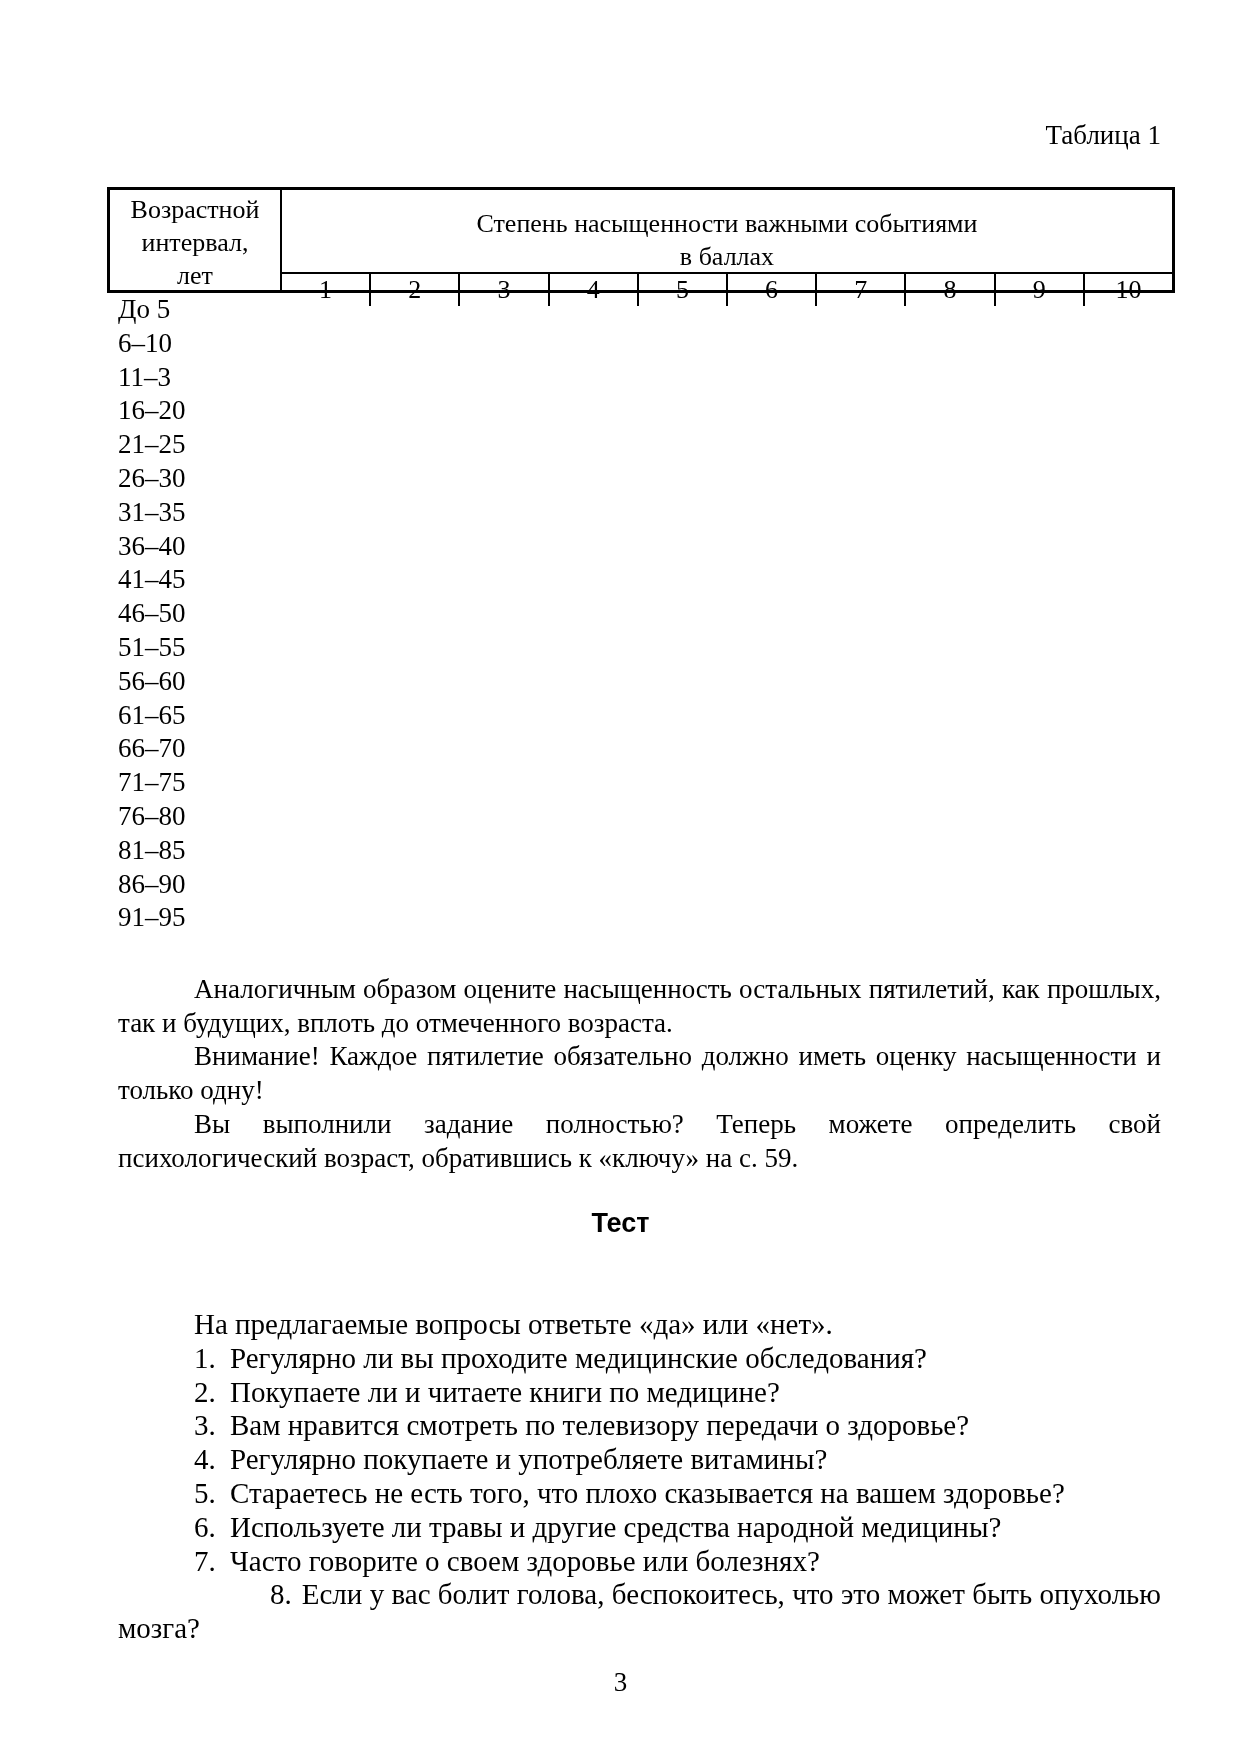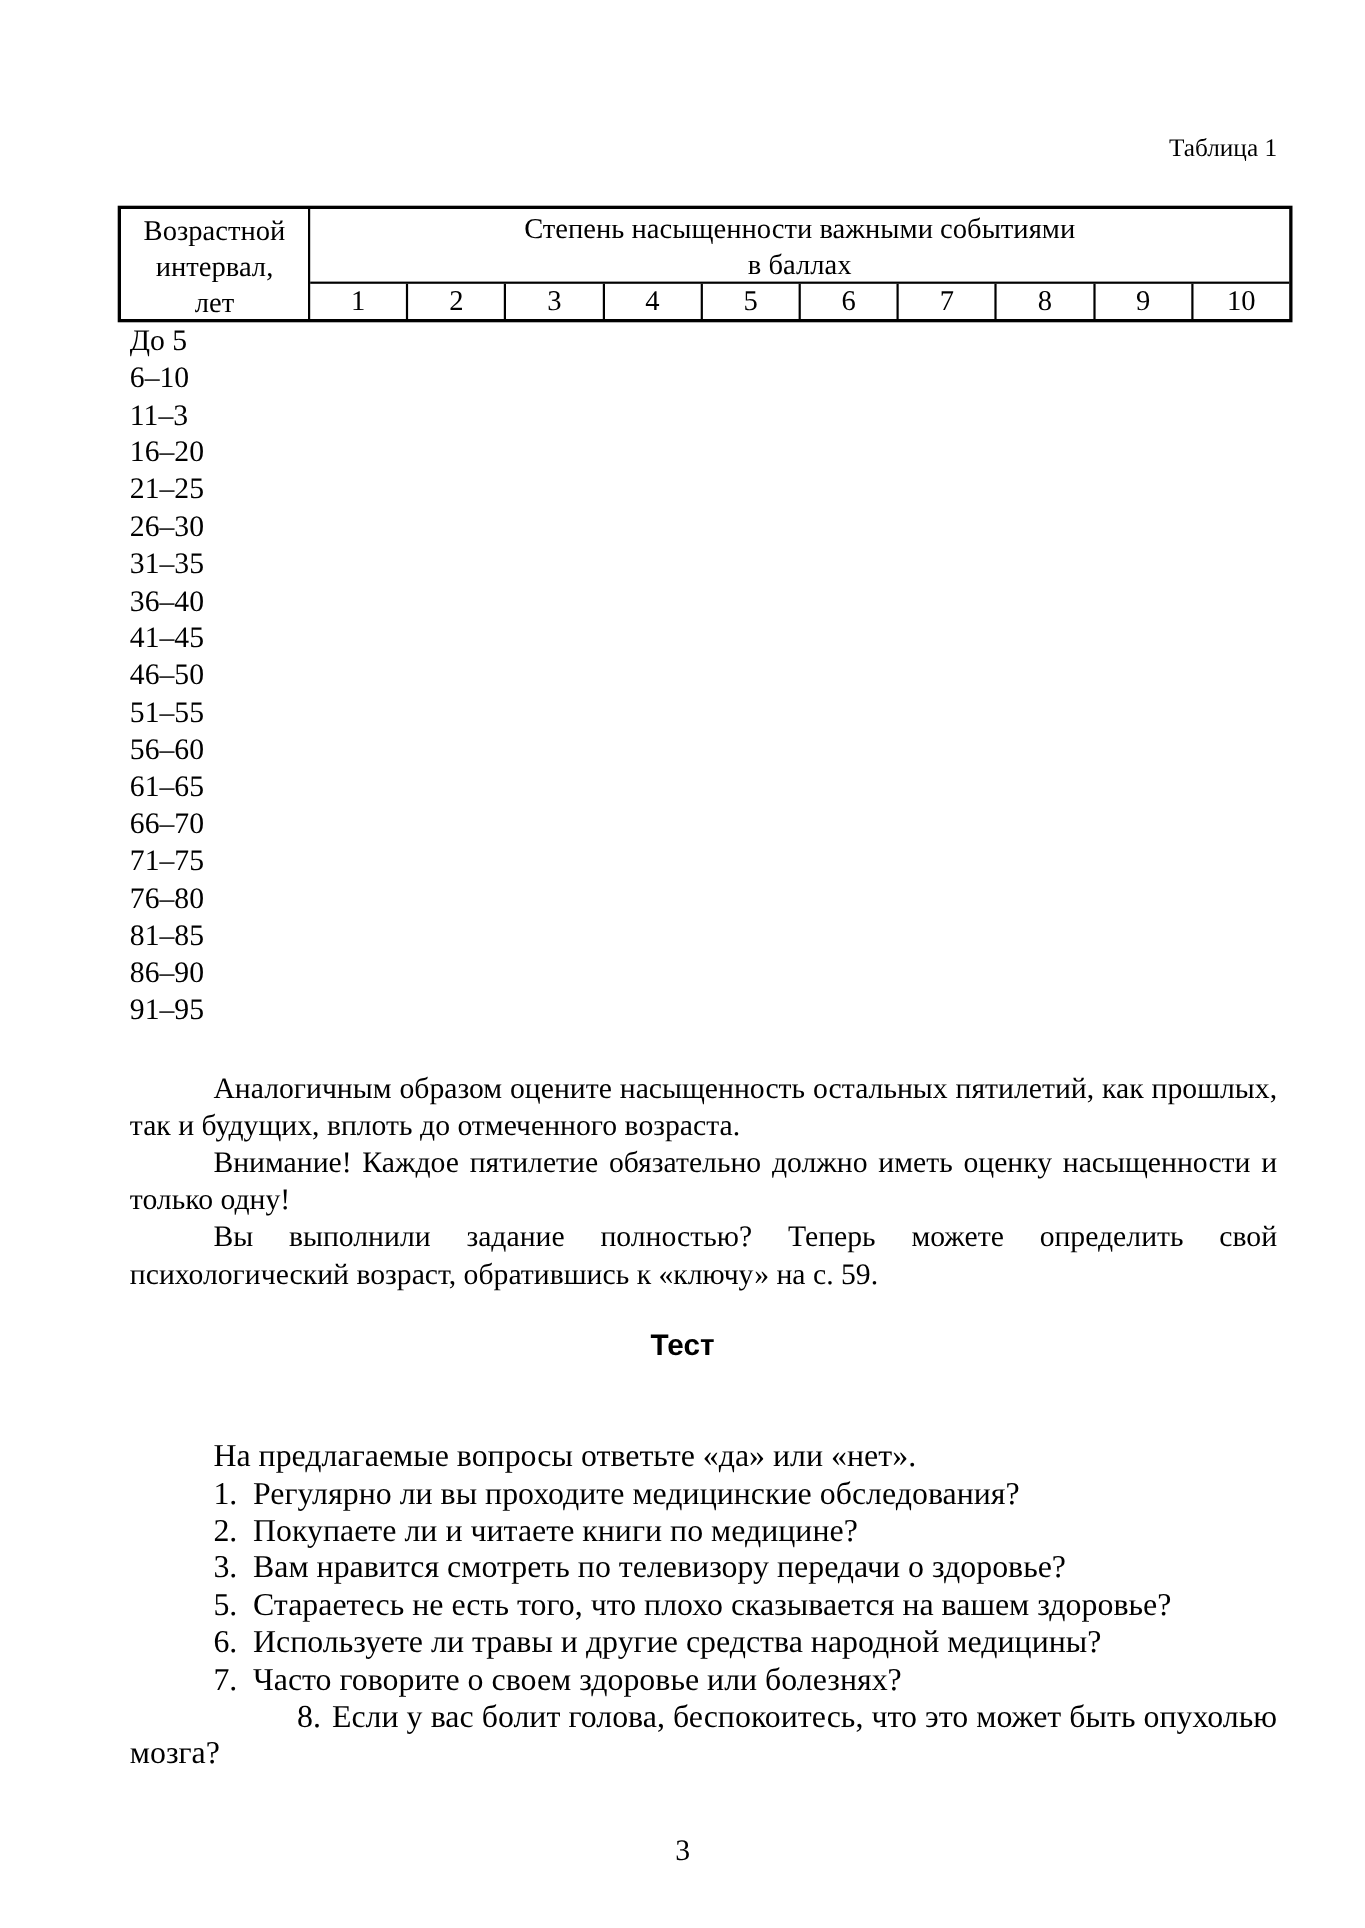--- a/index.html
+++ b/index.html
@@ -1,27 +1,27 @@
 <!DOCTYPE html>
 <html><head>
 <meta charset="utf-8">
 <style>
   html, body { margin: 0; padding: 0; background: #ffffff; }
   body { width: 1241px; height: 1753px; position: relative; overflow: hidden;
          font-family: "Liberation Serif", "DejaVu Serif", serif; color: #000; }
   .page { position: absolute; left: 0; top: 0; width: 1241px; height: 1753px; }
 
-  .table-caption { position: absolute; right: 80px; top: 118px; font-size: 23px; line-height: 34px; }
+  .table-caption { position: absolute; right: 80px; top: 118px; font-size: 27px; line-height: 34px; }
 
   .grid-table { position: absolute; left: 107px; top: 187px; width: 1068px; height: 106px;
                 border: 3px solid #000; box-sizing: border-box; }
   .col-age { position: absolute; left: 0; top: 0; width: 172px; height: 100%;
              border-right: 2px solid #000; box-sizing: border-box;
              font-size: 26px; line-height: 33px; text-align: center; padding-top: 3px; }
-  .col-scores { position: absolute; left: 172px; top: 0; right: 0; height: 100%; }
+  .col-scores { position: absolute; left: 172px; top: 16px; right: 0; height: 100%; }
   .scores-title { position: absolute; left: 0; right: 0; top: 0; height: 68px;
                   border-bottom: 2px solid #000; box-sizing: border-box;
                   text-align: center; font-size: 26px; line-height: 33px; padding-top: 1px; }
   .scores-row { position: absolute; left: 0; right: 0; top: 68px; bottom: 0; display: flex; }
   .score-cell { flex: 1 1 0; border-right: 2px solid #000; box-sizing: border-box;
                 text-align: center; font-size: 26px; line-height: 32px; }
   .score-cell:last-child { border-right: none; }
 
   .age-list { position: absolute; left: 118px; top: 293px; font-size: 27px; line-height: 33.8px; }
   .age-item { white-space: nowrap; }
@@ -104,20 +104,21 @@
   <div class="para" style="top: 1040px;"><span class="indent"></span><span>Внимание! Каждое пятилетие обязательно должно иметь оценку насыщенности и только одну!</span></div>
   <div class="para" style="top: 1108px;"><span class="indent"></span><span>Вы выполнили задание полностью? Теперь можете определить свой психологический возраст, обратившись к «ключу» на с. 59.</span></div>
 
   <div class="test-title" style="top: 1206px;">Тест</div>
 
   <div class="questions">
     <div class="q-intro">На предлагаемые вопросы ответьте «да» или «нет».</div>
     <div class="q-item"><span class="q-num">1.</span><span>Регулярно ли вы проходите медицинские обследования?</span></div>
     <div class="q-item"><span class="q-num">2.</span><span>Покупаете ли и читаете книги по медицине?</span></div>
     <div class="q-item"><span class="q-num">3.</span><span>Вам нравится смотреть по телевизору передачи о здоровье?</span></div>
+    <div class="q-item"><span class="q-num">4.</span><span>Регулярно покупаете и употребляете витамины?</span></div>
     <div class="q-item"><span class="q-num">5.</span><span>Стараетесь не есть того, что плохо сказывается на вашем здоровье?</span></div>
     <div class="q-item"><span class="q-num">6.</span><span>Используете ли травы и другие средства народной медицины?</span></div>
     <div class="q-item"><span class="q-num">7.</span><span>Часто говорите о своем здоровье или болезнях?</span></div>
     <div class="q-item wrap"><span class="q-num">8.</span><span>Если у вас болит голова, беспокоитесь, что это может быть опухолью мозга?</span></div>
   </div>
 
   <div class="page-number">3</div>
 </div>
 
 </body></html>

